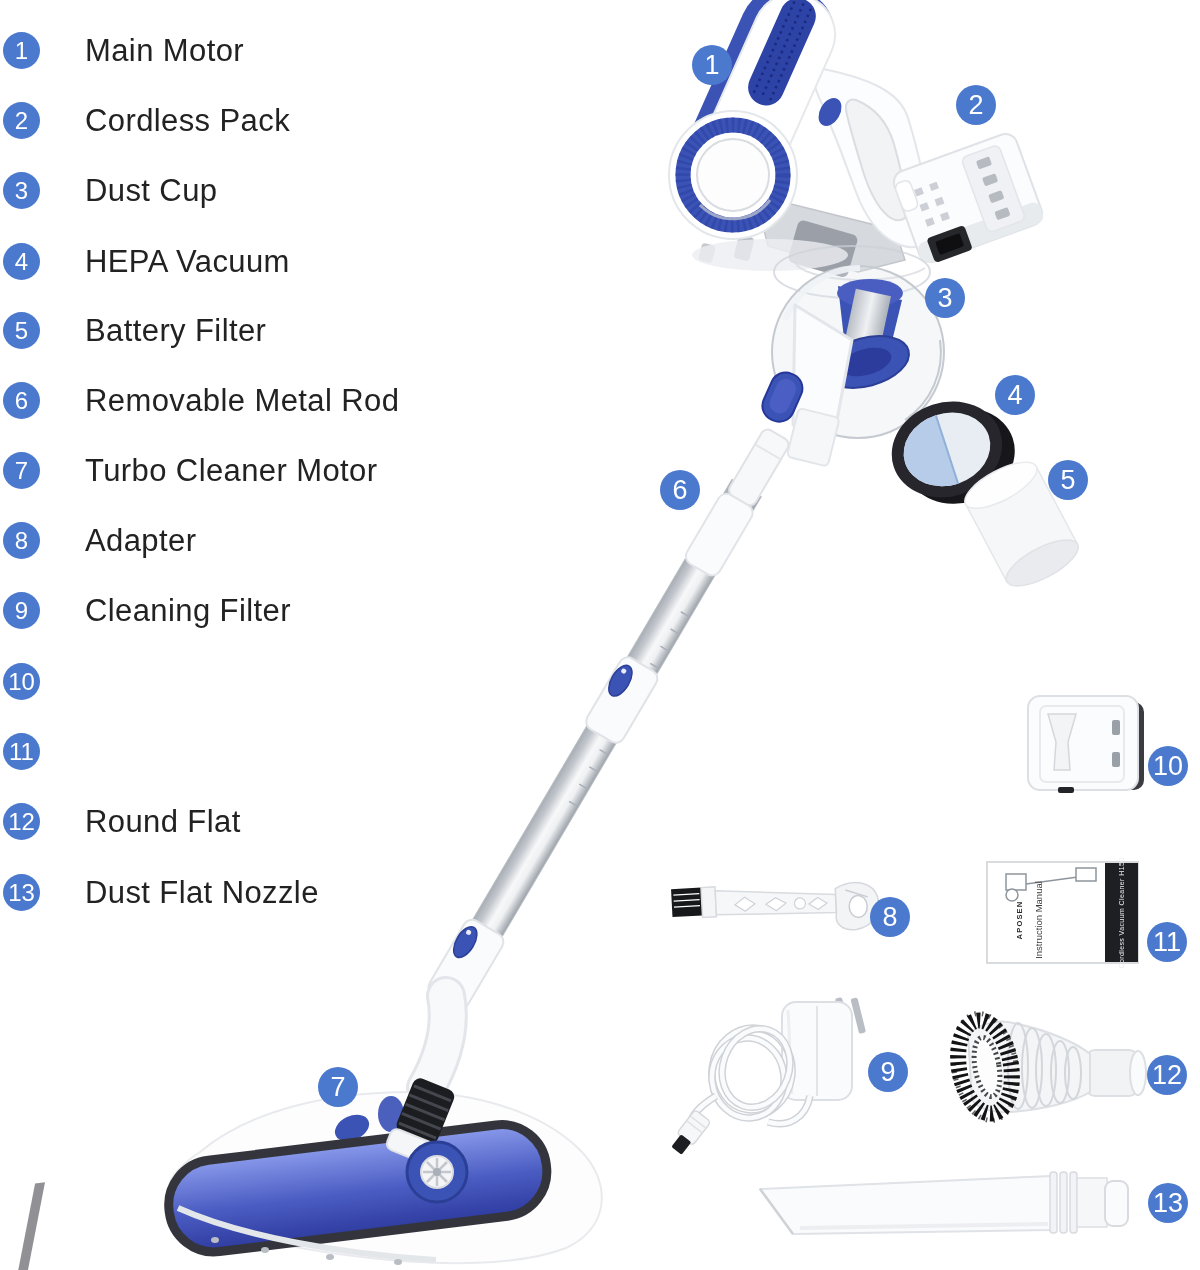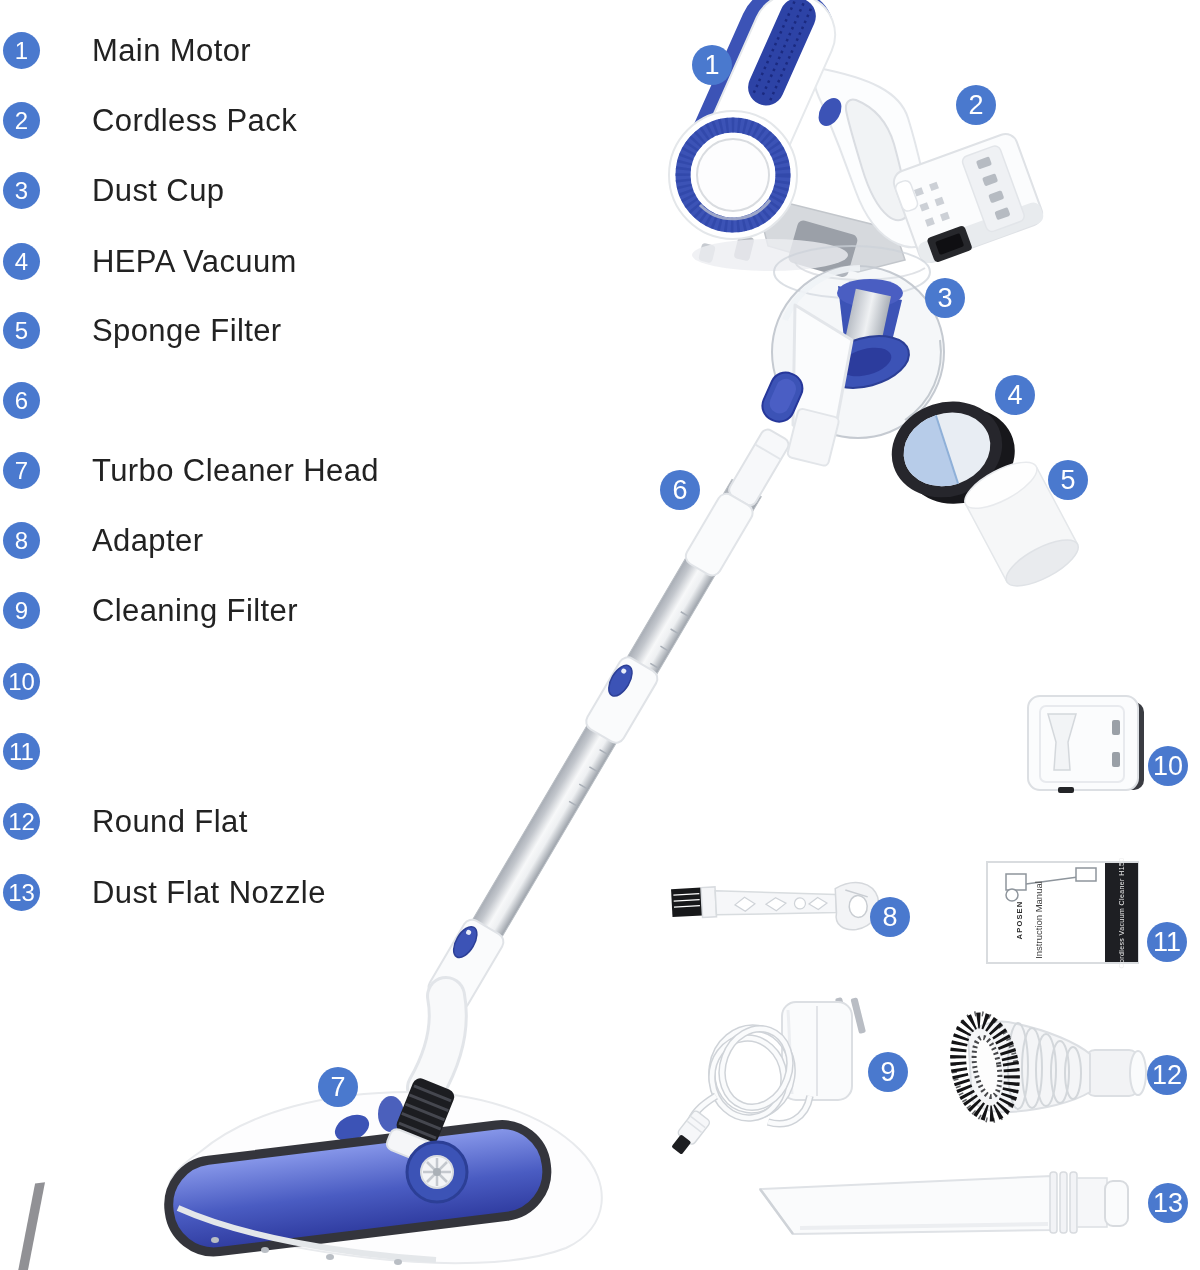--- a/index.html
+++ b/index.html
@@ -16,21 +16,21 @@
   ul.parts-list{list-style:none;position:absolute;left:0;top:0;width:620px;height:100%;}
   ul.parts-list li{position:absolute;left:3px;display:flex;align-items:center;gap:45px;}
   .num-badge{
     width:37px;height:37px;border-radius:50%;
     background:var(--callout-blue);color:#fff;
     display:flex;align-items:center;justify-content:center;
     font-size:24px;font-weight:300;flex:0 0 auto;
   }
   .part-label{
     font-size:31px;font-weight:300;color:var(--text-color);
-    letter-spacing:0.4px;white-space:nowrap;margin-left:7px;
+    letter-spacing:0.4px;white-space:nowrap;
   }
   .callout{
     position:absolute;width:40px;height:40px;border-radius:50%;
     background:var(--callout-blue);color:#fff;
     display:flex;align-items:center;justify-content:center;
     font-size:27px;font-weight:300;
   }
 </style>
 </head>
 <body>
@@ -283,28 +283,29 @@
     <li style="top:172px">
         <span class="num-badge">3</span>
         <span class="part-label">Dust Cup</span>
       </li>
     <li style="top:243px">
         <span class="num-badge">4</span>
         <span class="part-label">HEPA Vacuum</span>
       </li>
     <li style="top:312px">
         <span class="num-badge">5</span>
-        <span class="part-label">Sponge Filter</span>
+        <span class="part-label">Battery Filter</span>
       </li>
     <li style="top:382px">
         <span class="num-badge">6</span>
+        <span class="part-label">Removable Metal Rod</span>
       </li>
     <li style="top:452px">
         <span class="num-badge">7</span>
-        <span class="part-label">Turbo Cleaner Head</span>
+        <span class="part-label">Turbo Cleaner Motor</span>
       </li>
     <li style="top:522px">
         <span class="num-badge">8</span>
         <span class="part-label">Adapter</span>
       </li>
     <li style="top:592px">
         <span class="num-badge">9</span>
         <span class="part-label">Cleaning Filter</span>
       </li>
     <li style="top:663px">

